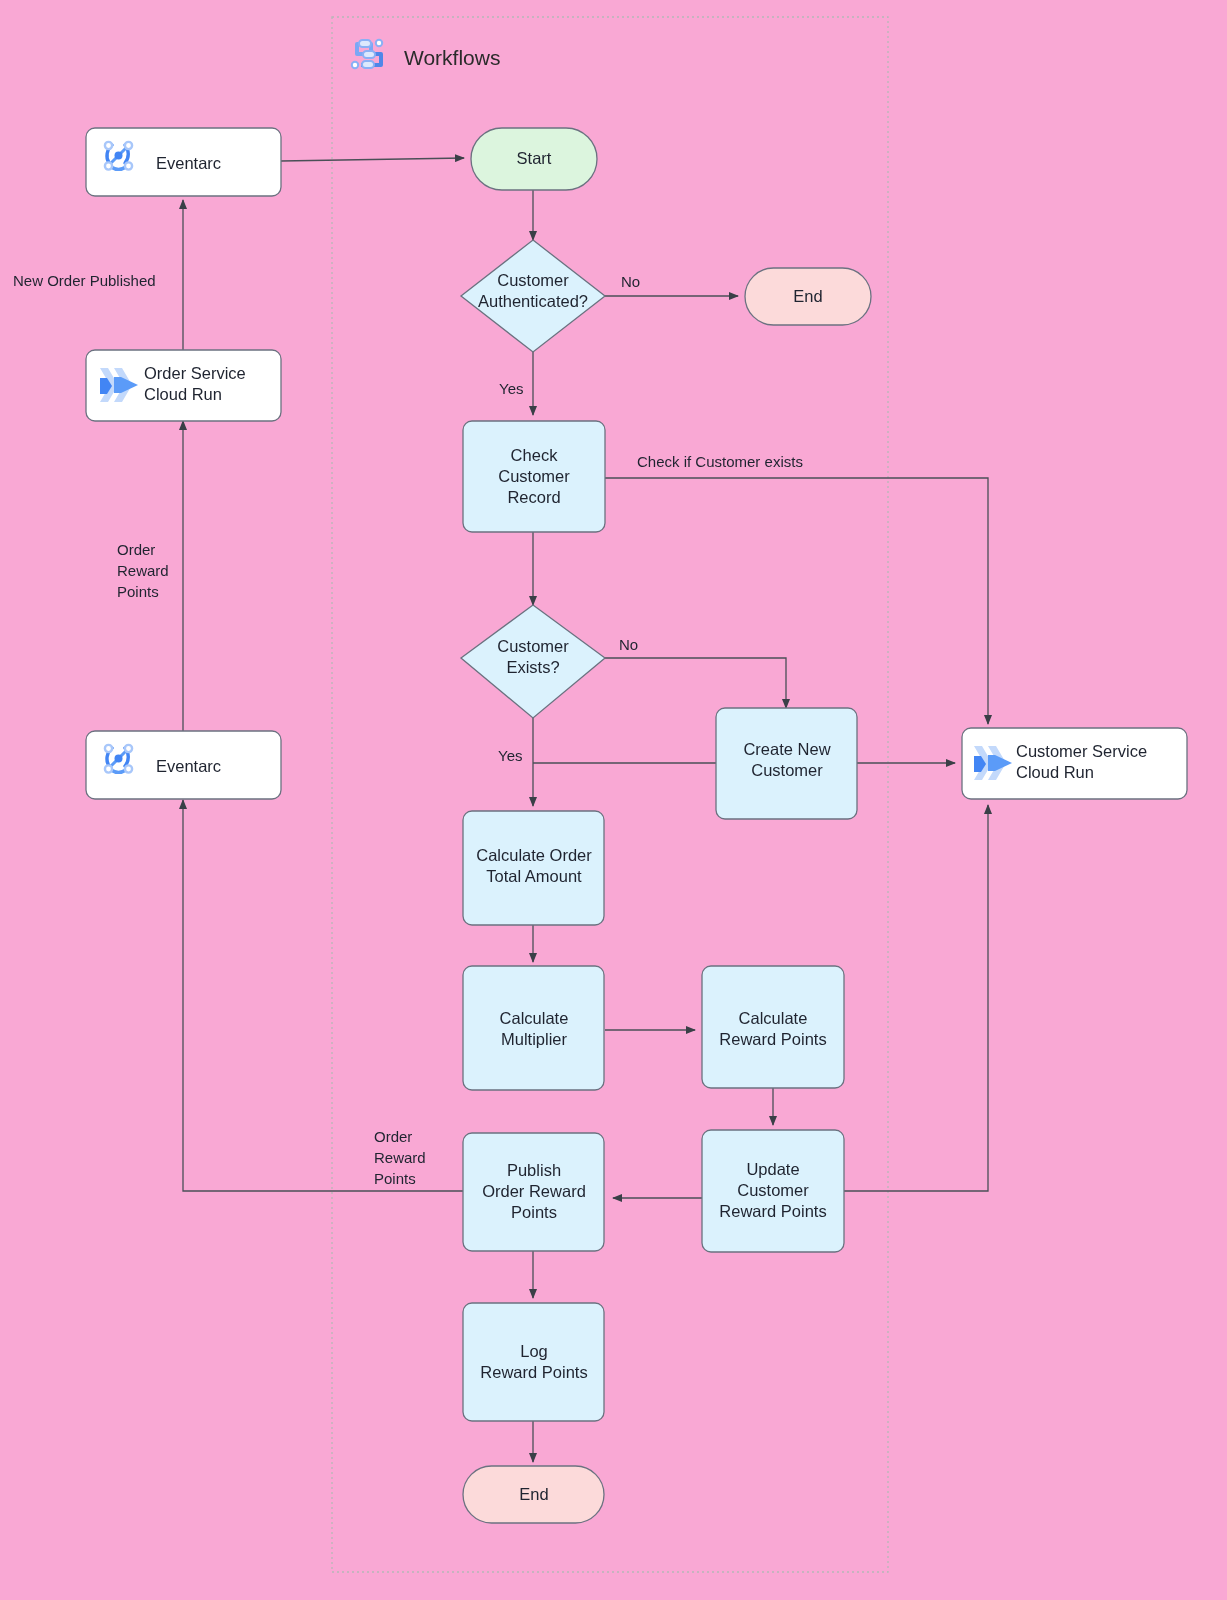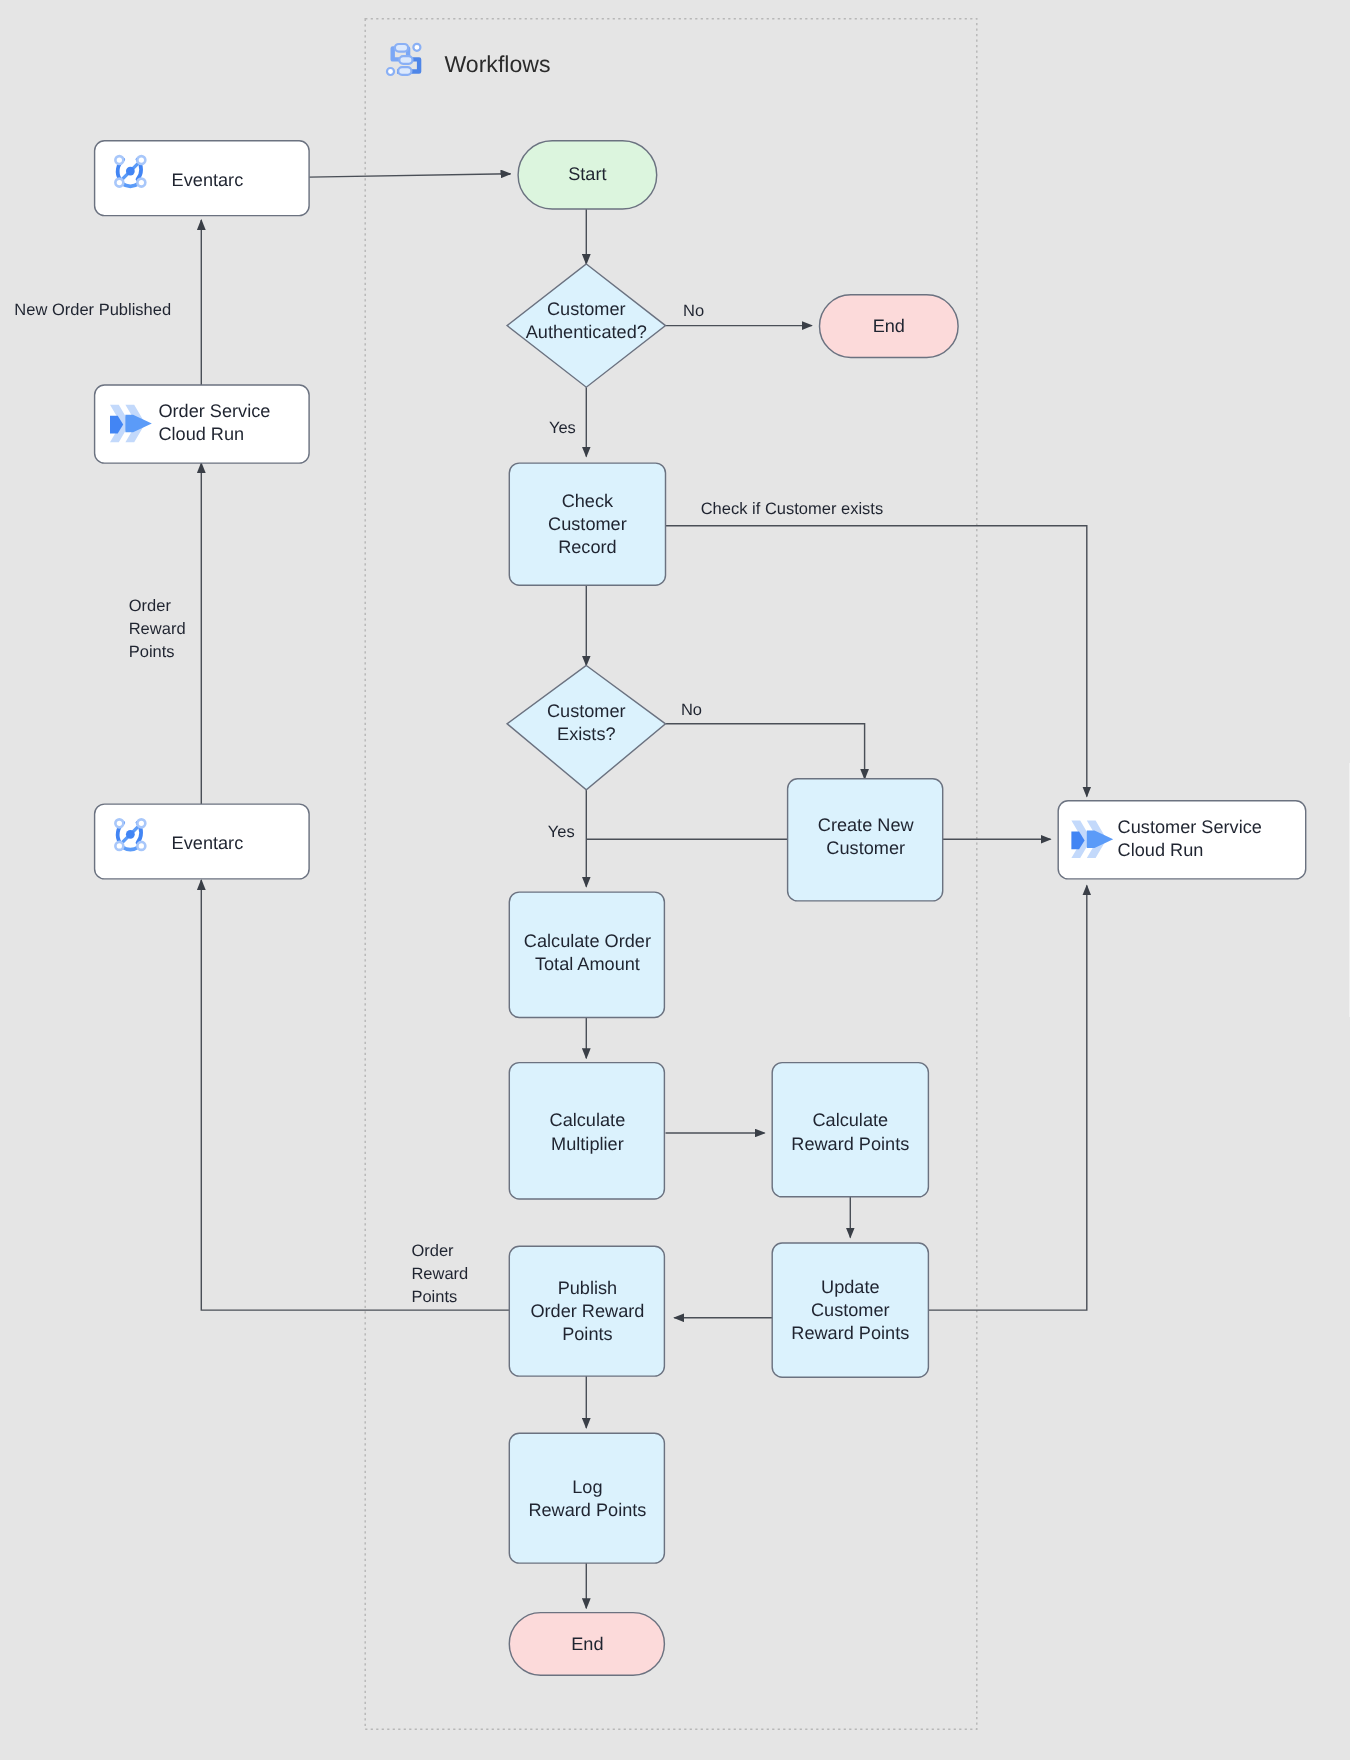--- a/index.html
+++ b/index.html
@@ -1,17 +1,17 @@
 <!DOCTYPE html>
 <html><head>
 <meta charset="utf-8">
 <style>
   html,body{margin:0;padding:0;background:#ffffff;}
   body{font-family:"Liberation Sans","DejaVu Sans",sans-serif;}
-  #canvas{position:relative;width:1227px;height:1600px;background:#e5e5e5;overflow:hidden;}
+  #canvas{position:relative;width:1227px;height:1600px;background:#f9a8d4;overflow:hidden;}
   svg.layer{position:absolute;left:0;top:0;width:1227px;height:1600px;}
   .nodeText{font-family:"Liberation Sans","DejaVu Sans",sans-serif;font-size:16.5px;fill:#1f2430;}
   .edgeText{font-family:"Liberation Sans","DejaVu Sans",sans-serif;font-size:15px;fill:#1f2430;}
   .grpTitle{font-family:"Liberation Sans","DejaVu Sans",sans-serif;font-size:21px;fill:#2b2b2b;}
   .shp{stroke:#6b7280;stroke-width:1.3;}
   .edge{stroke:#4a4f57;stroke-width:1.3;fill:none;}
   .dash{fill:none;stroke:#b7b7b7;stroke-width:1.3;stroke-dasharray:2 3;}
 </style>
 </head>
 <body>

